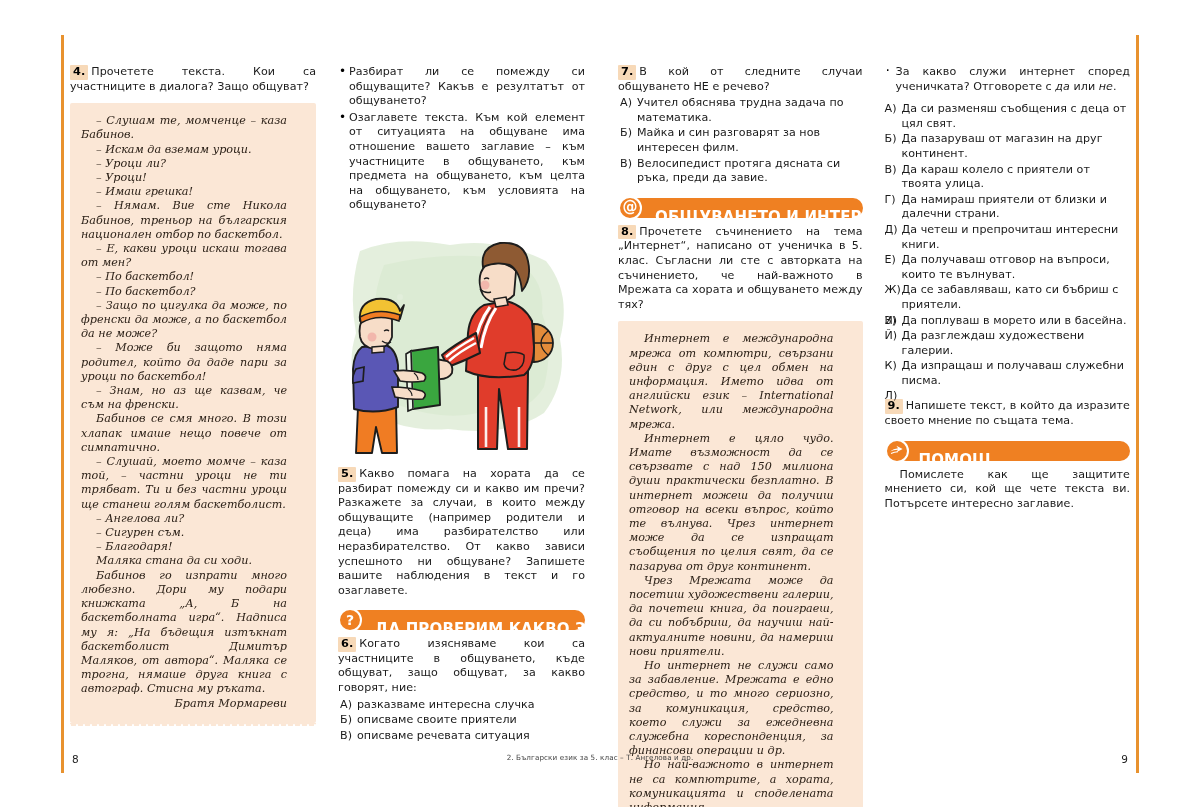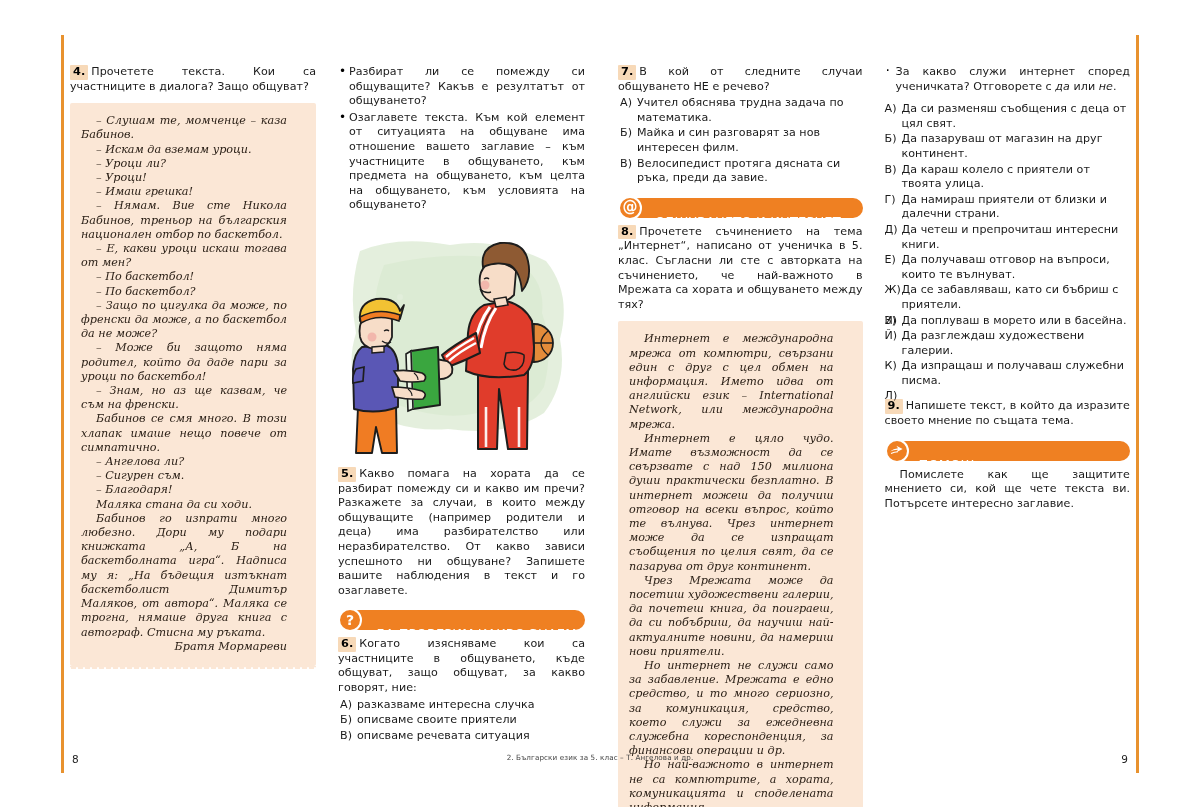--- a/index.html
+++ b/index.html
@@ -71,22 +71,22 @@
 
   
   .banner{
     position:relative;height:20px;margin:12px 0 7px 0;
   }
   .banner .bar{
     position:absolute;left:11px;right:0;top:0;height:20px;
     background:#ef8022;border-radius:10px;
   }
   .banner .label{
-    position:absolute;left:37px;top:16px;color:#fff;font-weight:normal;
-    font-size:13px;letter-spacing:.15px;white-space:nowrap;
+    position:absolute;left:37px;top:10px;color:#fff;font-weight:bold;
+    font-size:15px;letter-spacing:.15px;white-space:nowrap;
   }
   .banner .knob{
     position:absolute;left:0;top:-2px;width:24px;height:24px;border-radius:50%;
     background:#ef8022;border:2.5px solid #fff;box-sizing:border-box;
     display:flex;align-items:center;justify-content:center;
     color:#fff;font-weight:bold;font-size:14px;line-height:1;
   }
   .banner.at .knob{font-size:15px;background:#ef8022;}
   .banner .knob svg{display:block;}
 
@@ -132,20 +132,21 @@
           <p>– Уроци!</p>
           <p>– Имаш грешка!</p>
           <p>– Нямам. Вие сте Никола Бабинов, треньор на българския национален отбор по баскетбол.</p>
           <p>– Е, какви уроци искаш тогава от мен?</p>
           <p>– По баскетбол!</p>
           <p>– По баскетбол?</p>
           <p>– Защо по цигулка да може, по френски да може, а по баскетбол да не може?</p>
           <p>– Може би защото няма родител, който да даде пари за уроци по баскетбол!</p>
           <p>– Знам, но аз ще казвам, че съм на френски.</p>
           <p>Бабинов се смя много. В този хлапак имаше нещо повече от симпатично.</p>
+          <p>– Слушай, моето момче – каза той, – частни уроци не ти трябват. Ти и без частни уроци ще станеш голям баскетболист.</p>
           <p>– Ангелова ли?</p>
           <p>– Сигурен съм.</p>
           <p>– Благодаря!</p>
           <p>Маляка стана да си ходи.</p>
           <p>Бабинов го изпрати много любезно. Дори му подари книжката „А, Б на баскетболната игра“. Надписа му я: „На бъдещия изтъкнат баскетболист Димитър Маляков, от автора“. Маляка се трогна, нямаше друга книга с автограф. Стисна му ръката.</p>
           <p class="sig">Братя Мормареви</p>
         </div>
 
       </div>
 

